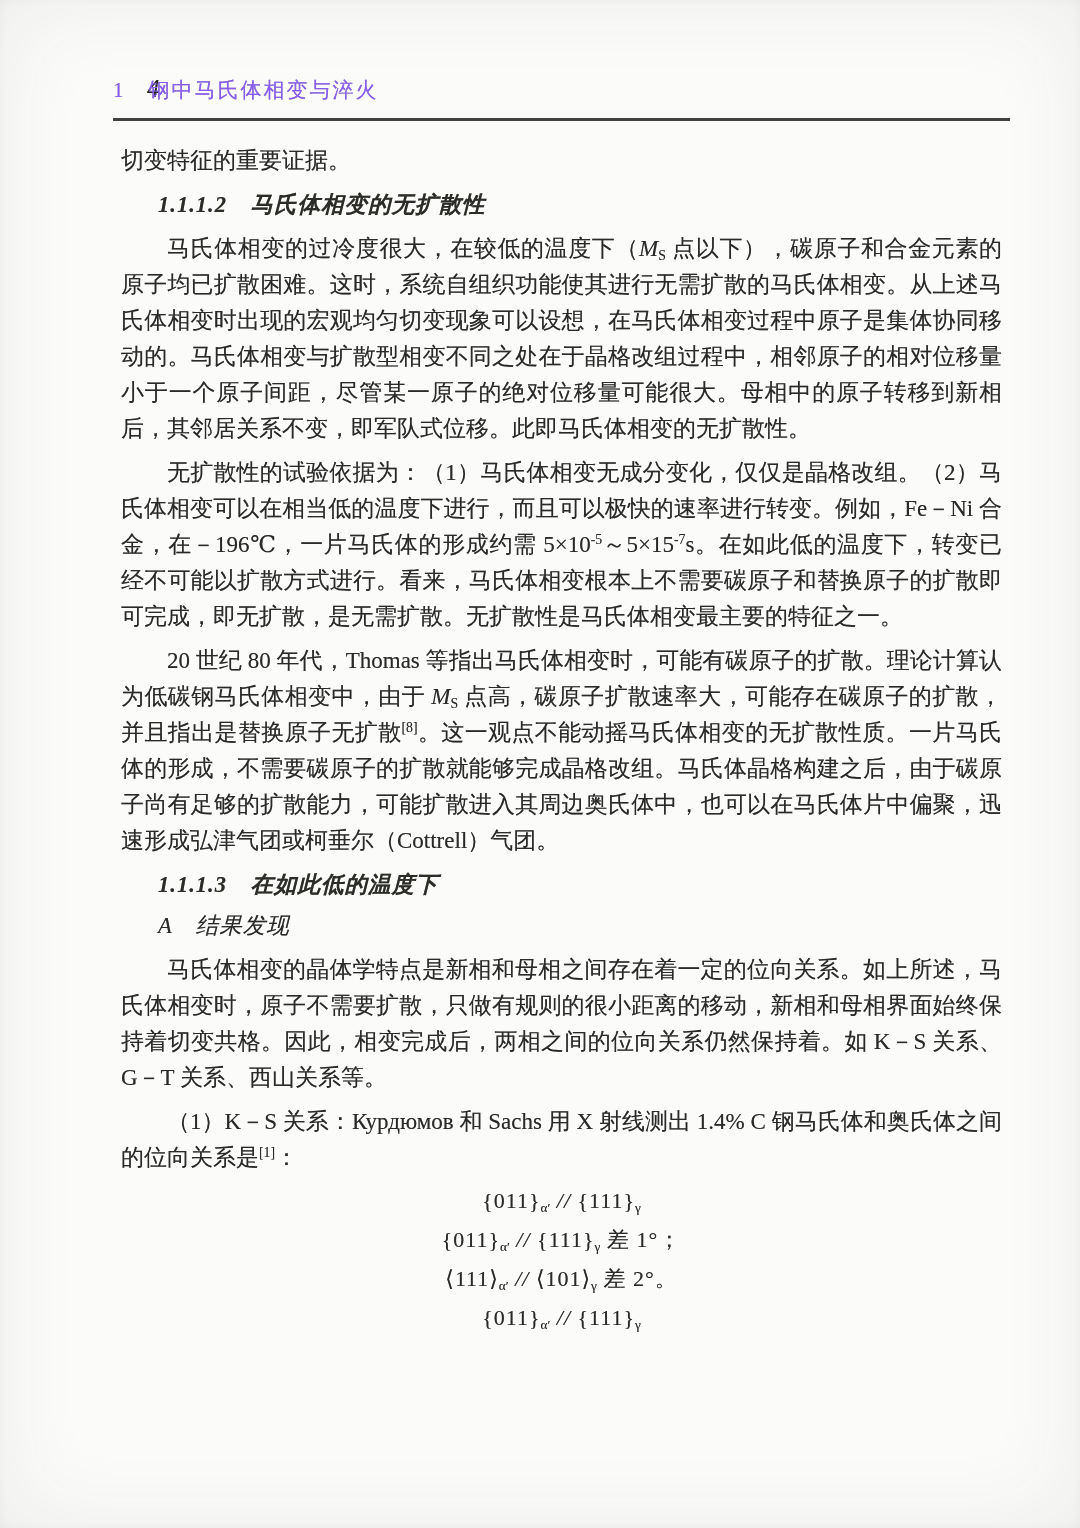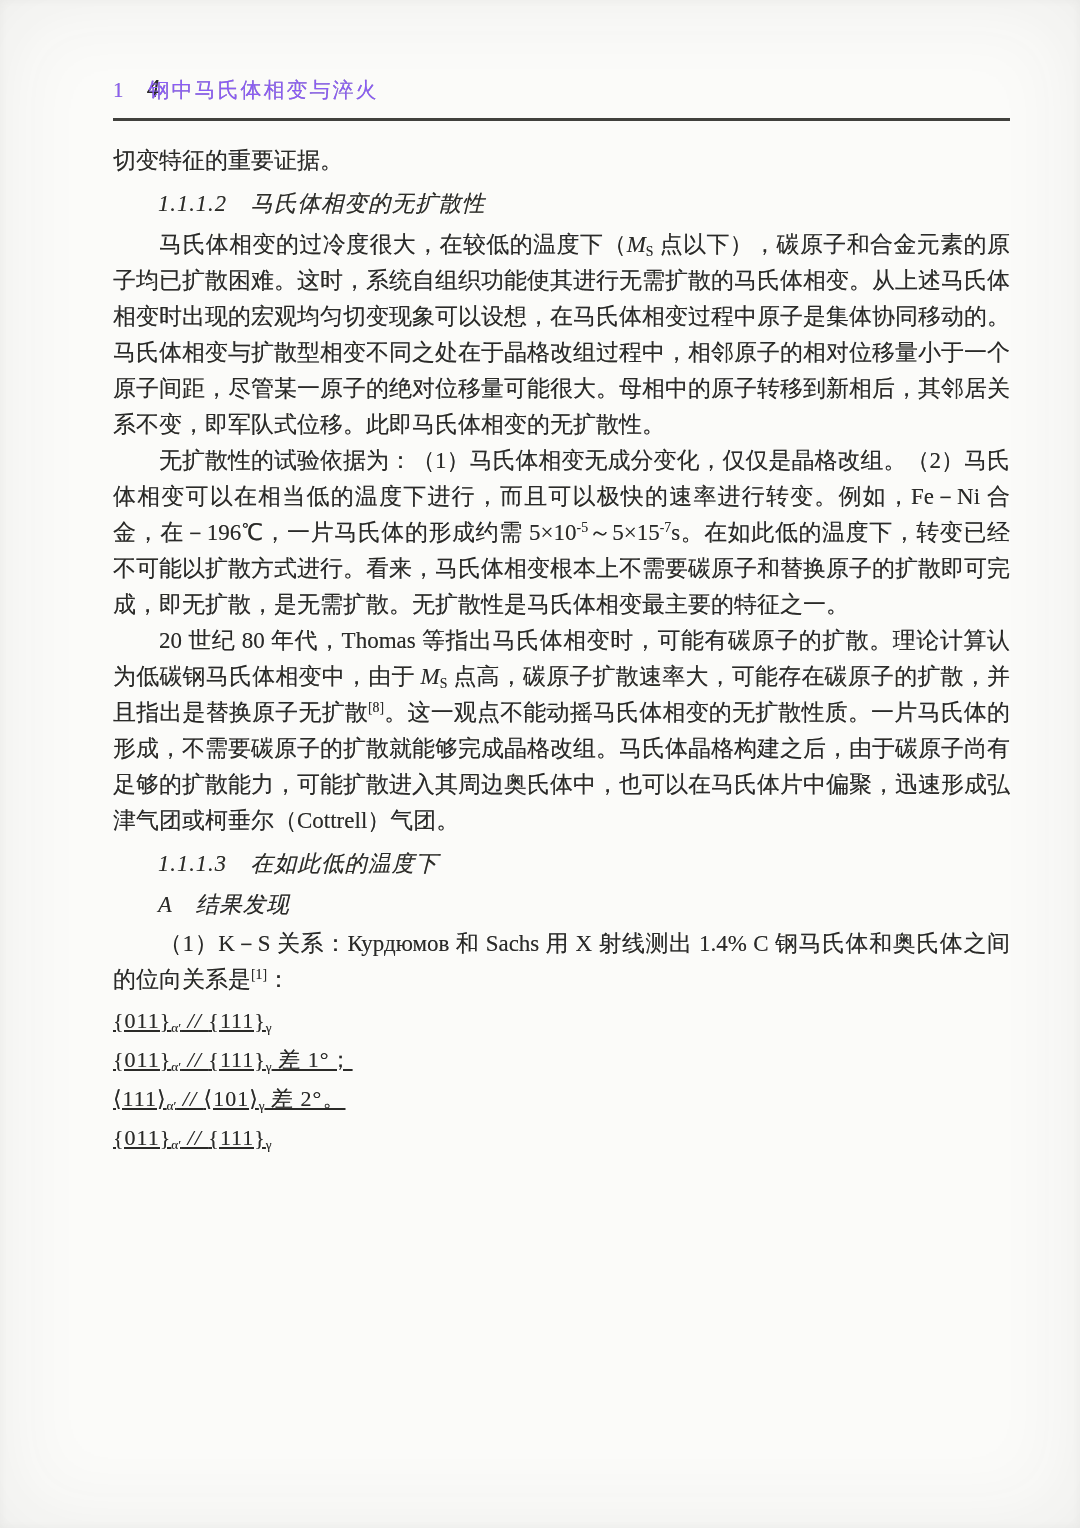--- a/index.html
+++ b/index.html
@@ -52,51 +52,49 @@
     filter: blur(0.4px);
   }
 
   .body-text {
     margin-top: 22px;
     font-size: 23px;
     line-height: 36px;
     text-align: justify;
   }
   .para {
-    margin: 0;
+    margin: 8px;
     text-indent: 2em;
-    font-family: Liberation Serif, serif;
   }
   .para.noindent { text-indent: 0; }
 
   .sect-heading {
     margin: 7px 0 5px 0;
     text-indent: 2em;
     font-size: 22.5px;
-    font-weight: normal;
+    font-weight: bold;
     font-style: italic;
     letter-spacing: 1px;
     color: #2c2c28;
   }
   .sub-heading {
     margin: 3px 0;
     text-indent: 2em;
     font-size: 22.5px;
     font-style: italic;
     letter-spacing: 1px;
   }
 
   .formula {
     margin: 6px 0;
     text-indent: 0;
-    text-align: left;
+    text-align: center;
     font-size: 22px;
     line-height: 33px;
     letter-spacing: 1px;
-    text-decoration: underline;
   }
   .formula sub { letter-spacing: 0; }
 
   sub {
     font-size: 0.60em;
     vertical-align: -0.28em;
     line-height: 0;
   }
   sup {
     font-size: 0.60em;
@@ -125,20 +123,21 @@
     <p class="para"><span>马氏体相变的过冷度很大，在较低的温度下（</span><span class="it">M</span><sub>S</sub><span> 点以下），碳原子和合金元素的原子均已扩散困难。这时，系统自组织功能使其进行无需扩散的马氏体相变。从上述马氏体相变时出现的宏观均匀切变现象可以设想，在马氏体相变过程中原子是集体协同移动的。马氏体相变与扩散型相变不同之处在于晶格改组过程中，相邻原子的相对位移量小于一个原子间距，尽管某一原子的绝对位移量可能很大。母相中的原子转移到新相后，其邻居关系不变，即军队式位移。此即马氏体相变的无扩散性。</span></p>
 
     <p class="para"><span>无扩散性的试验依据为：（1）马氏体相变无成分变化，仅仅是晶格改组。（2）马氏体相变可以在相当低的温度下进行，而且可以极快的速率进行转变。例如，Fe－Ni 合金，在－196℃，一片马氏体的形成约需 5×10</span><sup>-5</sup><span>～5×15</span><sup>-7</sup><span>s。在如此低的温度下，转变已经不可能以扩散方式进行。看来，马氏体相变根本上不需要碳原子和替换原子的扩散即可完成，即无扩散，是无需扩散。无扩散性是马氏体相变最主要的特征之一。</span></p>
 
     <p class="para"><span>20 世纪 80 年代，Thomas 等指出马氏体相变时，可能有碳原子的扩散。理论计算认为低碳钢马氏体相变中，由于 </span><span class="it">M</span><sub>S</sub><span> 点高，碳原子扩散速率大，可能存在碳原子的扩散，并且指出是替换原子无扩散</span><sup>[8]</sup><span>。这一观点不能动摇马氏体相变的无扩散性质。一片马氏体的形成，不需要碳原子的扩散就能够完成晶格改组。马氏体晶格构建之后，由于碳原子尚有足够的扩散能力，可能扩散进入其周边奥氏体中，也可以在马氏体片中偏聚，迅速形成弘津气团或柯垂尔（Cottrell）气团。</span></p>
 
     <p class="sect-heading">1.1.1.3　在如此低的温度下</p>
 
     <p class="sub-heading">A　结果发现</p>
 
+    <p class="para">马氏体相变的晶体学特点是新相和母相之间存在着一定的位向关系。如上所述，马氏体相变时，原子不需要扩散，只做有规则的很小距离的移动，新相和母相界面始终保持着切变共格。因此，相变完成后，两相之间的位向关系仍然保持着。如 K－S 关系、G－T 关系、西山关系等。</p>
 
     <p class="para"><span>（1）K－S 关系：Курдюмов 和 Sachs 用 X 射线测出 1.4% C 钢马氏体和奥氏体之间的位向关系是</span><sup>[1]</sup><span>：</span></p>
 
     <p class="formula"><span>{011}</span><sub>α′</sub><span class="it"> // </span><span>{111}</span><sub>γ</sub></p>
 
 
     <p class="formula"><span>{011}</span><sub>α′</sub><span class="it"> // </span><span>{111}</span><sub>γ</sub><span> 差 1°；</span></p>
     <p class="formula"><span>⟨111⟩</span><sub>α′</sub><span class="it"> // </span><span>⟨101⟩</span><sub>γ</sub><span> 差 2°。</span></p>
 
 

